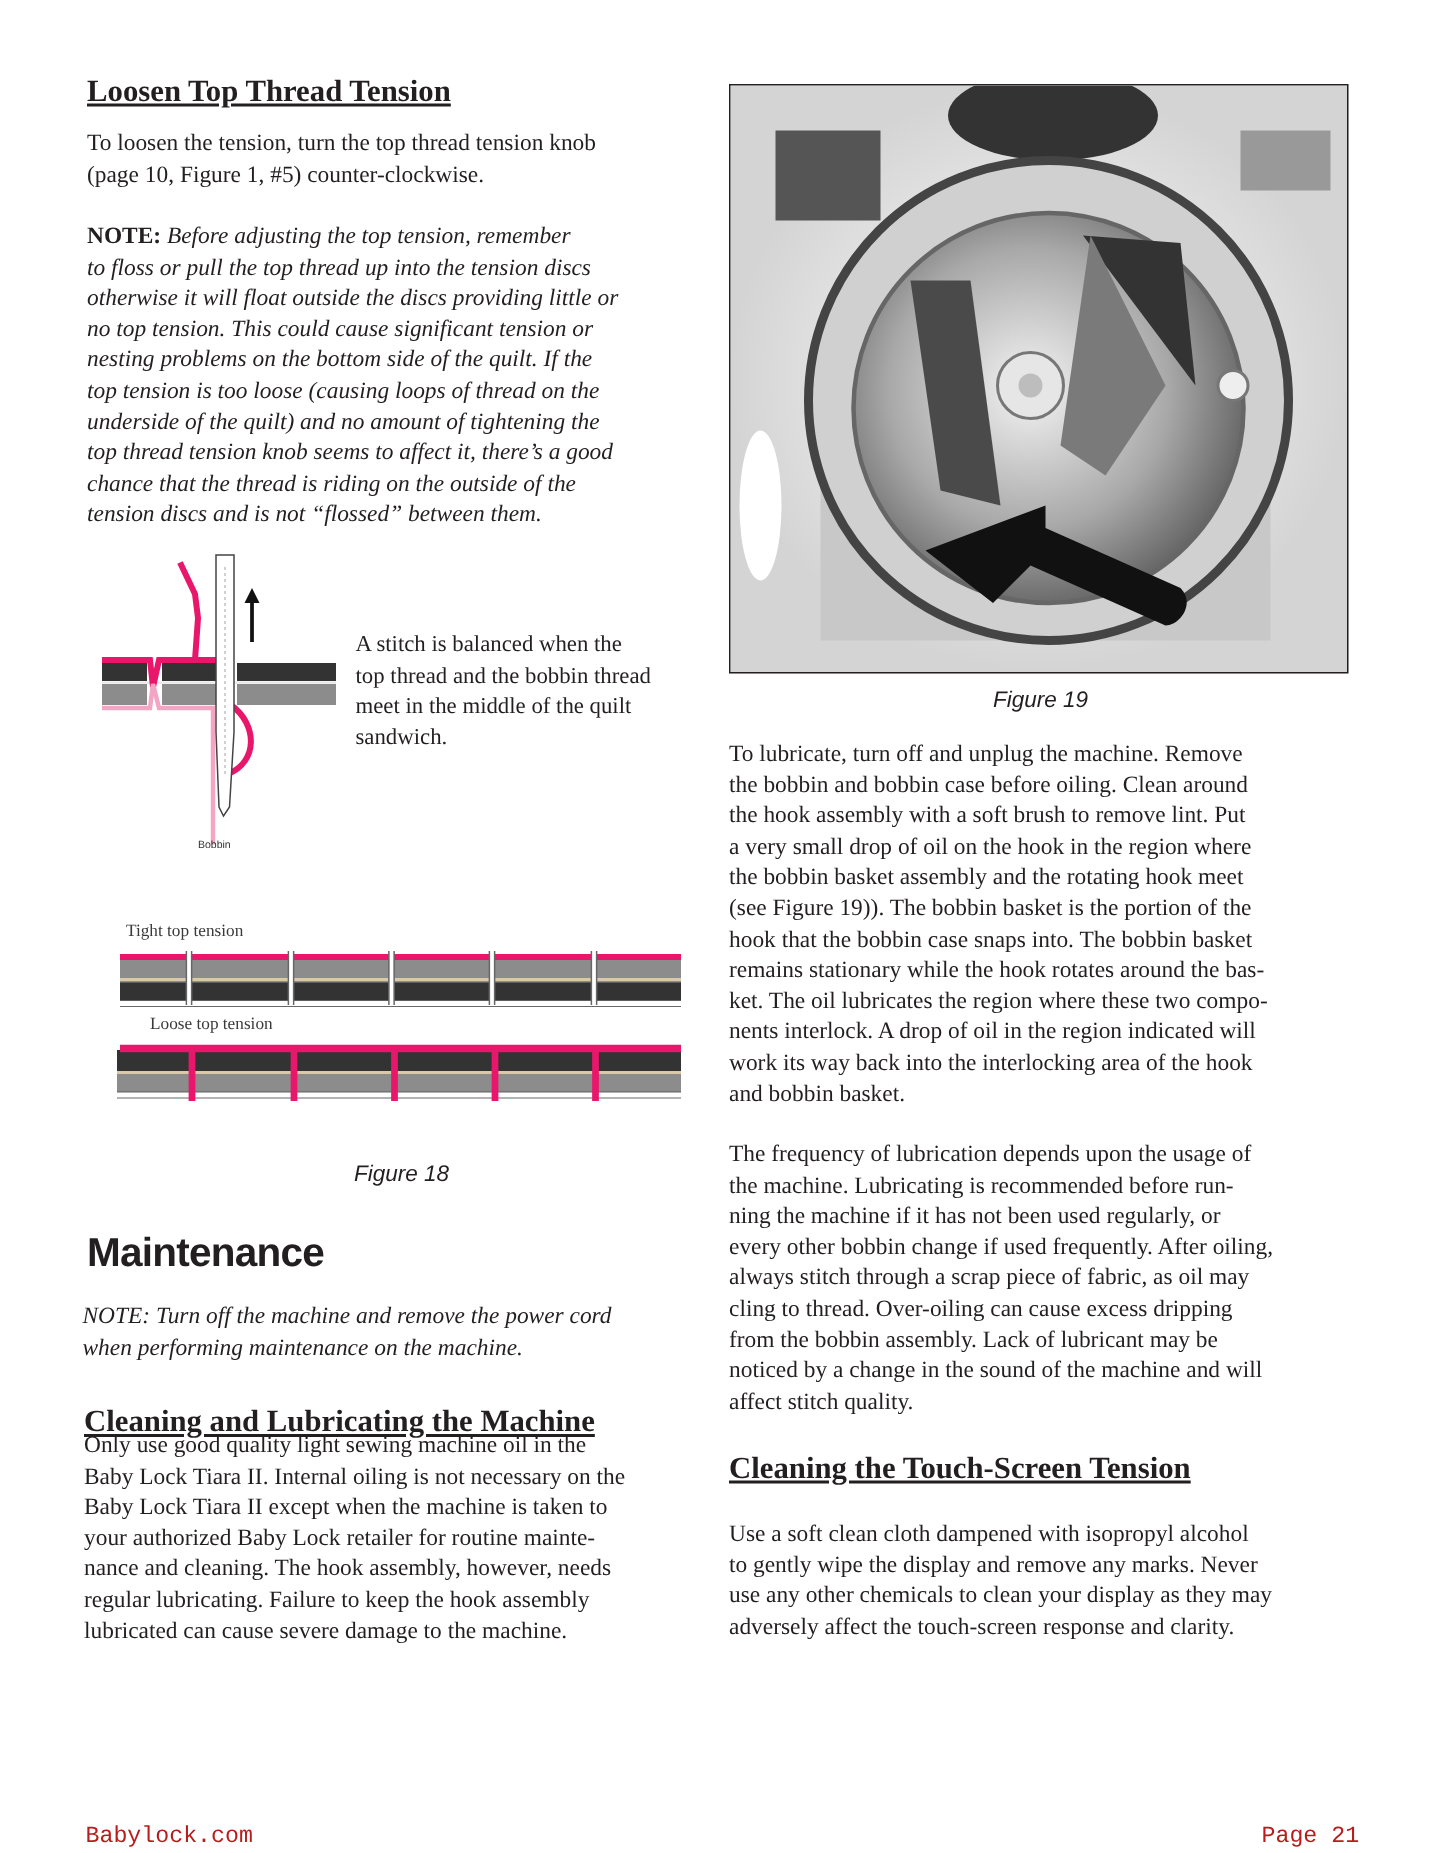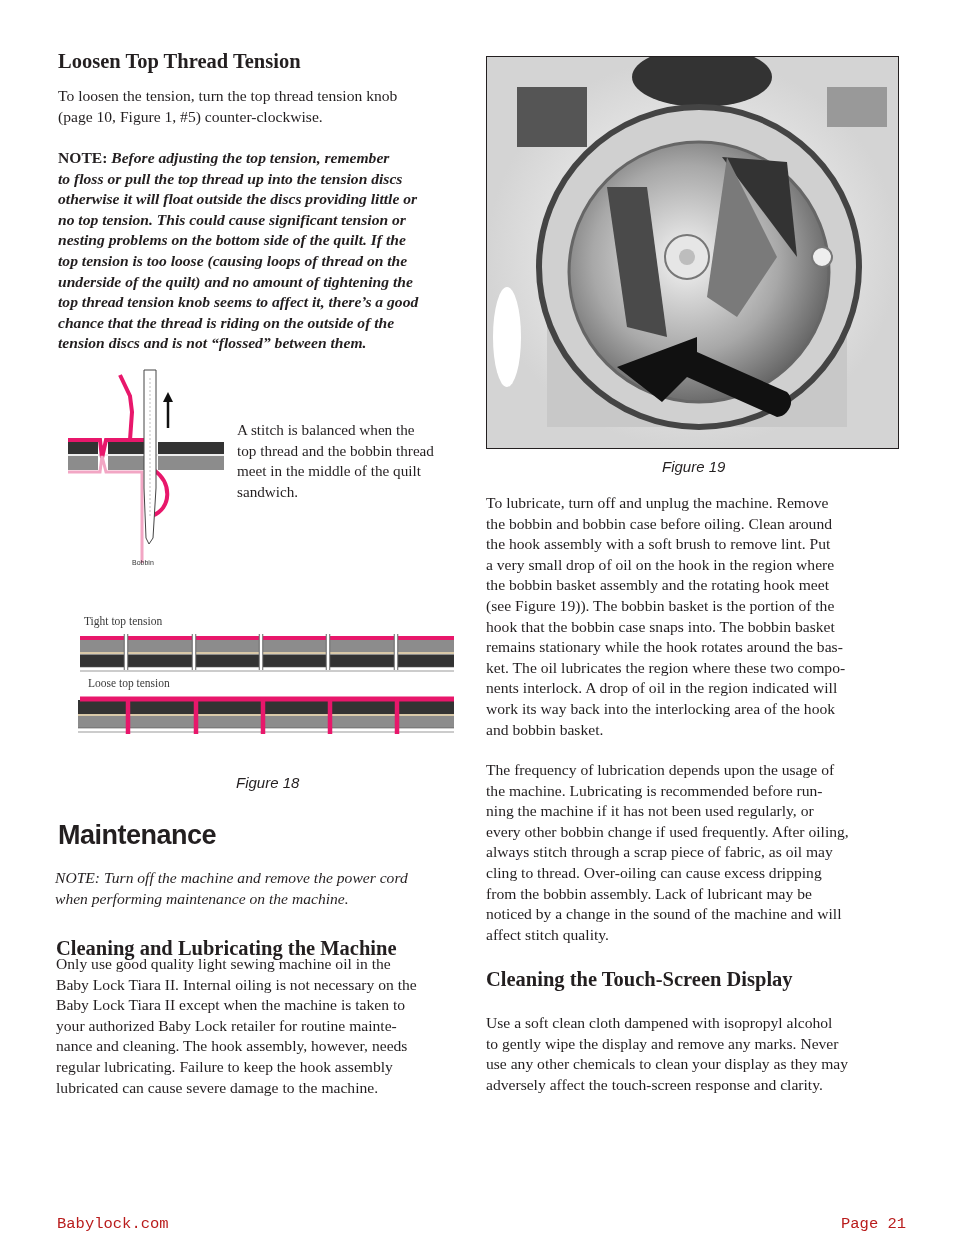--- a/index.html
+++ b/index.html
@@ -1,39 +1,39 @@
 <!DOCTYPE html>
 <html><head>
 <meta charset="utf-8">
 <style>
   html, body { margin: 0; padding: 0; background: #ffffff; }
   body { width: 954px; height: 1235px; position: relative; overflow: hidden; color: #231f20;
          font-family: "DejaVu Serif", serif; }
   .abs { position: absolute; }
 
-  .h2 { font-family: "Liberation Serif", serif; font-size: 20.5px; color: #231f20; margin: 0; white-space: nowrap; }
+  .h2 { font-family: "Liberation Serif", serif; font-size: 20.5px; color: #231f20; margin: 0; white-space: nowrap; text-decoration: underline; }
   .body { font-family: "Liberation Serif", serif; font-size: 15.6px; line-height: 20.6px; color: #231f20; white-space: pre-line; margin: 0; }
   .note { font-style: italic; }
   .note b { font-style: normal; }
   .caption { font-family: "Liberation Sans", sans-serif; font-style: italic; font-size: 15px; color: #231f20; }
   .h1 { font-family: "Liberation Sans", sans-serif; font-weight: bold; font-size: 27px; letter-spacing: -0.5px; color: #231f20; }
   .small-label { font-family: Liberation Serif, serif; font-size: 11.5px; color: #3a3a3a; }
   .footer { font-family: Liberation Mono, monospace; font-size: 15.5px; color: #b91c1c; margin-top: 38px; }
 
   .photo-frame { border: 1.5px solid #231f20; background: #e9e9e9; overflow: hidden; }
 </style>
 </head>
 <body>
 
 <h2 class="h2 abs" style="left:58px; top:50px;">Loosen Top Thread Tension</h2>
 
 <p class="body abs" style="left:58px; top:86px; width:410px;"><span>To loosen the tension, turn the top thread tension knob
 (page 10, Figure 1, #5) </span><span style="white-space:nowrap;">counter-clockwise.</span></p>
 
-<p class="body note abs" style="left:58px; top:148px; width:410px;font-weight:bold;"><b>NOTE:</b><span> Before adjusting the top tension, remember
+<p class="body note abs" style="left:58px; top:148px; width:410px;"><b>NOTE:</b><span> Before adjusting the top tension, remember
 to floss or pull the top thread up into the tension discs
 otherwise it will float outside the discs providing little or
 no top tension.  This could cause significant tension or
 nesting problems on the bottom side of the quilt. If the
 top tension is too loose (causing loops of thread on the
 underside of the quilt) and no amount of tightening the
 top thread tension knob seems to affect it, there’s a good
 chance that the thread is riding on the outside of the
 tension discs and is not “flossed” between them.</span></p>
 
@@ -86,21 +86,21 @@
   </g>
   <g fill="none" stroke="#fff" stroke-width="2.5">
     <path d="M48 4 L48 40"></path>
       <path d="M116 4 L116 40"></path>
       <path d="M183 4 L183 40"></path>
       <path d="M250 4 L250 40"></path>
       <path d="M318 4 L318 40"></path>
   </g>
 </svg>
 
-<div class="small-label abs" style="left:88px; top:677px;">Loose top tension</div>
+<div class="small-label abs" style="left:100px; top:677px;">Loose top tension</div>
 <svg class="abs" style="left:76px; top:692px;" width="382" height="46" viewBox="0 0 382 46">
   <rect x="2" y="8" width="376" height="14" fill="#333"></rect>
   <rect x="2" y="22" width="376" height="2" fill="#d9c9a8"></rect>
   <rect x="2" y="24" width="376" height="12" fill="#8c8c8c"></rect>
   <line x1="4" y1="7" x2="378" y2="7" stroke="#e8176b" stroke-width="5"></line>
   <line x1="2" y1="38" x2="378" y2="38" stroke="#fff" stroke-width="4"></line>
   <line x1="2" y1="36" x2="378" y2="36" stroke="#555" stroke-width="0.6"></line>
   <line x1="2" y1="40" x2="378" y2="40" stroke="#555" stroke-width="0.6"></line>
   <g fill="none" stroke="#e8176b" stroke-width="4.5">
     <path d="M52 6 L52 42"></path>
@@ -177,21 +177,21 @@
 <p class="body abs" style="left:486px; top:760px; width:420px;">The frequency of lubrication depends upon the usage of
 the machine. Lubricating is recommended before run-
 ning the machine if it has not been used regularly, or
 every other bobbin change if used frequently. After oiling,
 always stitch through  a scrap piece of fabric, as oil may
 cling to thread. Over-oiling can cause excess dripping
 from the bobbin assembly. Lack of lubricant may be
 noticed by a change in the sound of the machine and will
 affect stitch quality.</p>
 
-<h2 class="h2 abs" style="left:486px; top:968px;">Cleaning the Touch-Screen Display</h2>
+<h2 class="h2 abs" style="left:486px; top:968px;">Cleaning the Touch-Screen Tension</h2>
 
 <p class="body abs" style="left:486px; top:1013px; width:420px;">Use a soft clean cloth dampened with isopropyl alcohol
 to gently wipe the display and remove any marks. Never
 use any other chemicals to clean your display as they may
 adversely affect the touch-screen response and clarity.</p>
 
 <div class="footer abs" style="left:57px; top:1177px;">Babylock.com</div>
 <div class="footer abs" style="left:841px; top:1177px;">Page 21</div>
 
 </body></html>

